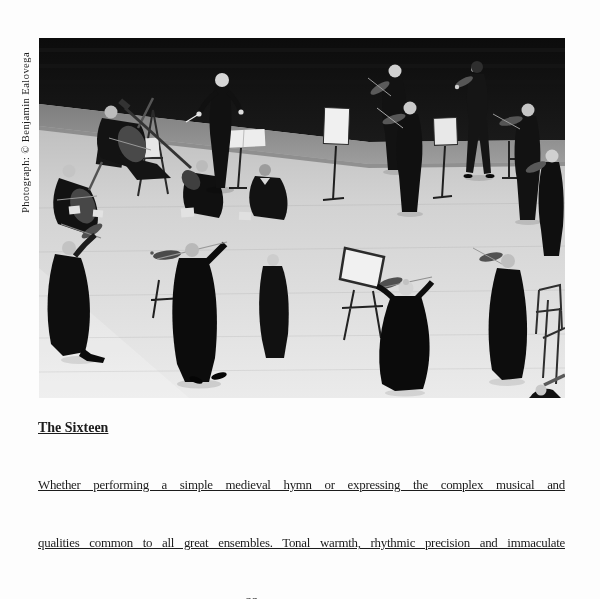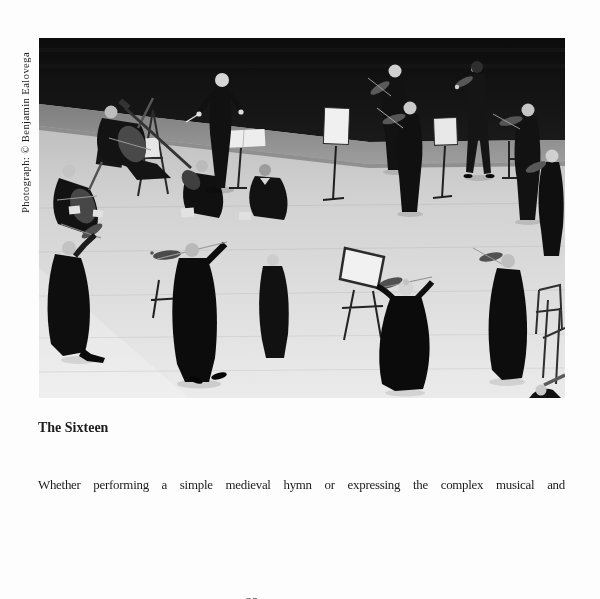--- a/index.html
+++ b/index.html
@@ -21,20 +21,21 @@
     transform:rotate(-90deg);
     white-space:nowrap;
     font-size:10.5px;
     letter-spacing:0.45px;
     color:#1b1b1b;
   }
   .article {
     position:absolute; left:38px; top:420px;
     width:527px;
     color:#1c1c1c;
+    text-decoration:underline;
   }
   .article-heading {
     font-size:14px; font-weight:bold;
     line-height:16px;
     margin:0 0 8px 0;
   }
   .pline {
     font-size:12.9px;
     line-height:18.3px;
     letter-spacing:-0.25px;
@@ -260,17 +261,18 @@
         <line x1="505" y1="347" x2="526" y2="337" stroke="#5a5a5a" stroke-width="3.5"></line>
         <path d="M492,358 C496,352 506,349 514,352 L522,360 L490,360 Z" fill="#101010"></path>
         <circle cx="502" cy="352" r="5.5" fill="#c9c9c9"></circle>
       </g>
     </svg>
   </div>
 
   <div class="article">
     <h2 class="article-heading">The Sixteen</h2>
     <div class="pline">Whether performing a simple medieval hymn or expressing the complex musical and</div>
+    <div class="pline">qualities common to all great ensembles. Tonal warmth, rhythmic precision and immaculate</div>
   </div>
 
   <div class="page-number">22</div>
 
 </div>
 
 </body></html>

